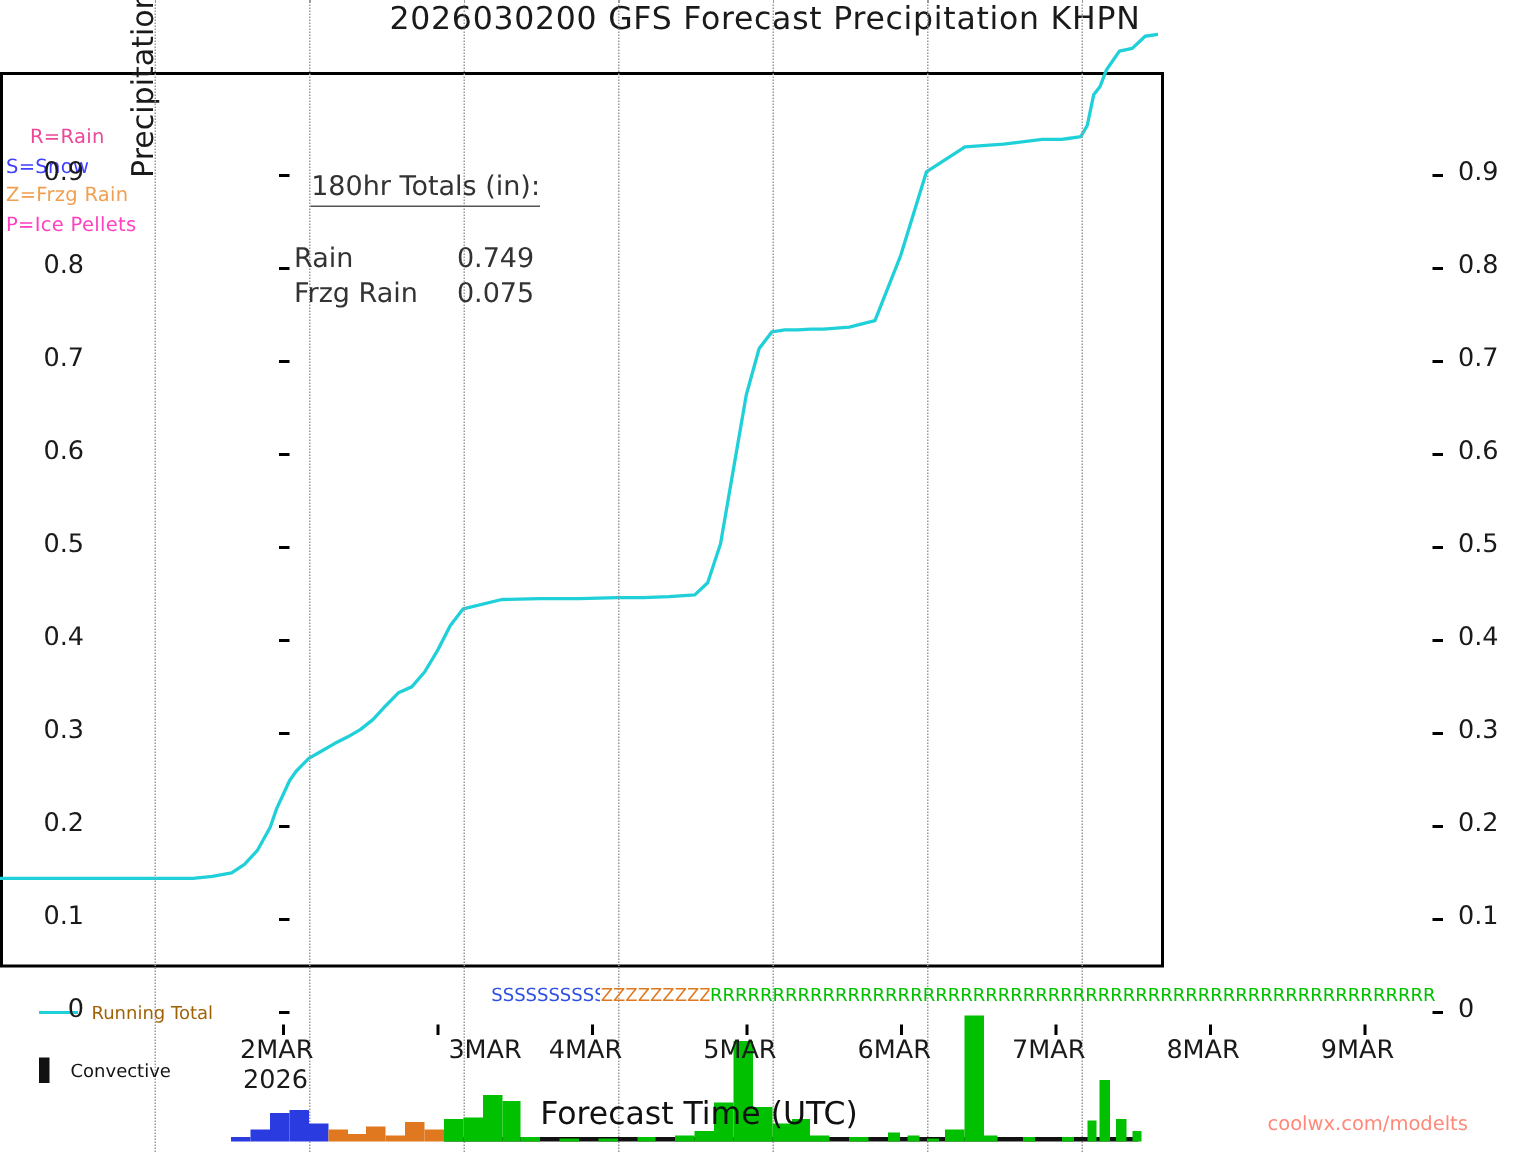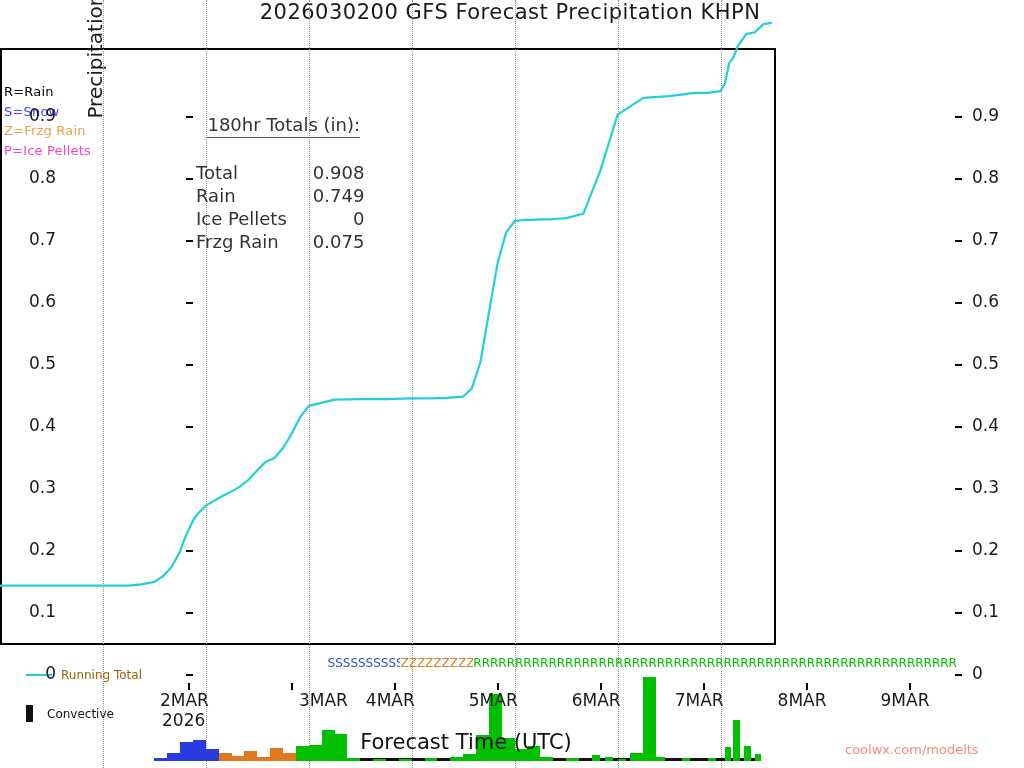--- a/index.html
+++ b/index.html
@@ -2,21 +2,21 @@
 <html><head>
 <meta charset="utf-8">
 <style>
   html,body{margin:0;padding:0;}
   body{width:1024px;height:768px;background:#ffffff;font-family:"DejaVu Sans",sans-serif;overflow:hidden;position:relative;}
   .abs{position:absolute;}
 
   #title{left:0;top:52px;width:1020px;text-align:center;font-size:21px;color:#1a1a1a;letter-spacing:.5px;}
 
   #legend-types{left:4px;top:82px;font-size:13px;line-height:19.5px;letter-spacing:.2px;}
-  .lt-rain{color:#000000;}
+  .lt-rain{color:#ec4899;margin-left:16px;}
   .lt-snow{color:#4040ff;}
   .lt-frzr{color:#f0a050;}
   .lt-icep{color:#ff40c0;}
 
   #ylabel{left:-28px;top:253px;width:190px;text-align:center;transform:rotate(-90deg);font-size:20px;color:#1a1a1a;}
 
   #plot{left:186px;top:86px;width:776px;height:597px;border:2px solid #000;box-sizing:border-box;}
   #plotinner{position:absolute;left:0;top:0;right:0;bottom:0;overflow:hidden;}
 
   .vgrid{position:absolute;top:0;bottom:0;width:0;border-left:1px dotted #999;}
@@ -124,31 +124,24 @@
       <div class="bar bar-rain" style="left: 724.822px; width: 6.43333px; height: 13.6322px; bottom: 7.43574px;"></div>
       <div class="bar bar-rain" style="left: 733.4px; width: 6.43333px; height: 40.2769px; bottom: 7.43574px;"></div>
       <div class="bar bar-rain" style="left: 744.122px; width: 6.43333px; height: 14.8715px; bottom: 7.43574px;"></div>
       <div class="bar bar-rain" style="left: 754.844px; width: 6.43333px; height: 6.19645px; bottom: 7.43574px;"></div>
     </div>
 </div>
 
 <div id="totals">
   <div class="hdr">180hr Totals (in):</div>
   <table>
-    <tbody><tr>
-      <td>Total</td>
-      <td class="v">0.908</td>
-    </tr>
+    <tbody>
     <tr>
       <td>Rain</td>
       <td class="v">0.749</td>
-    </tr>
-    <tr>
-      <td>Ice Pellets</td>
-      <td class="v">0</td>
     </tr>
     <tr>
       <td>Frzg Rain</td>
       <td class="v">0.075</td>
     </tr>
   </tbody></table>
 </div>
 
 <div id="ptype"><div class="pt-seg pt-snow" style="left: 141.533px; width: 72.9111px;">SSSSSSSSSSSSS</div><div class="pt-seg pt-frzr" style="left: 214.444px; width: 72.9111px;">ZZZZZZZZZZZZZ</div><div class="pt-seg pt-rain" style="left: 287.356px; width: 484.644px;">RRRRRRRRRRRRRRRRRRRRRRRRRRRRRRRRRRRRRRRRRRRRRRRRRRRRRRRRRRRRRRRRRRRRRRRR</div></div>
 

